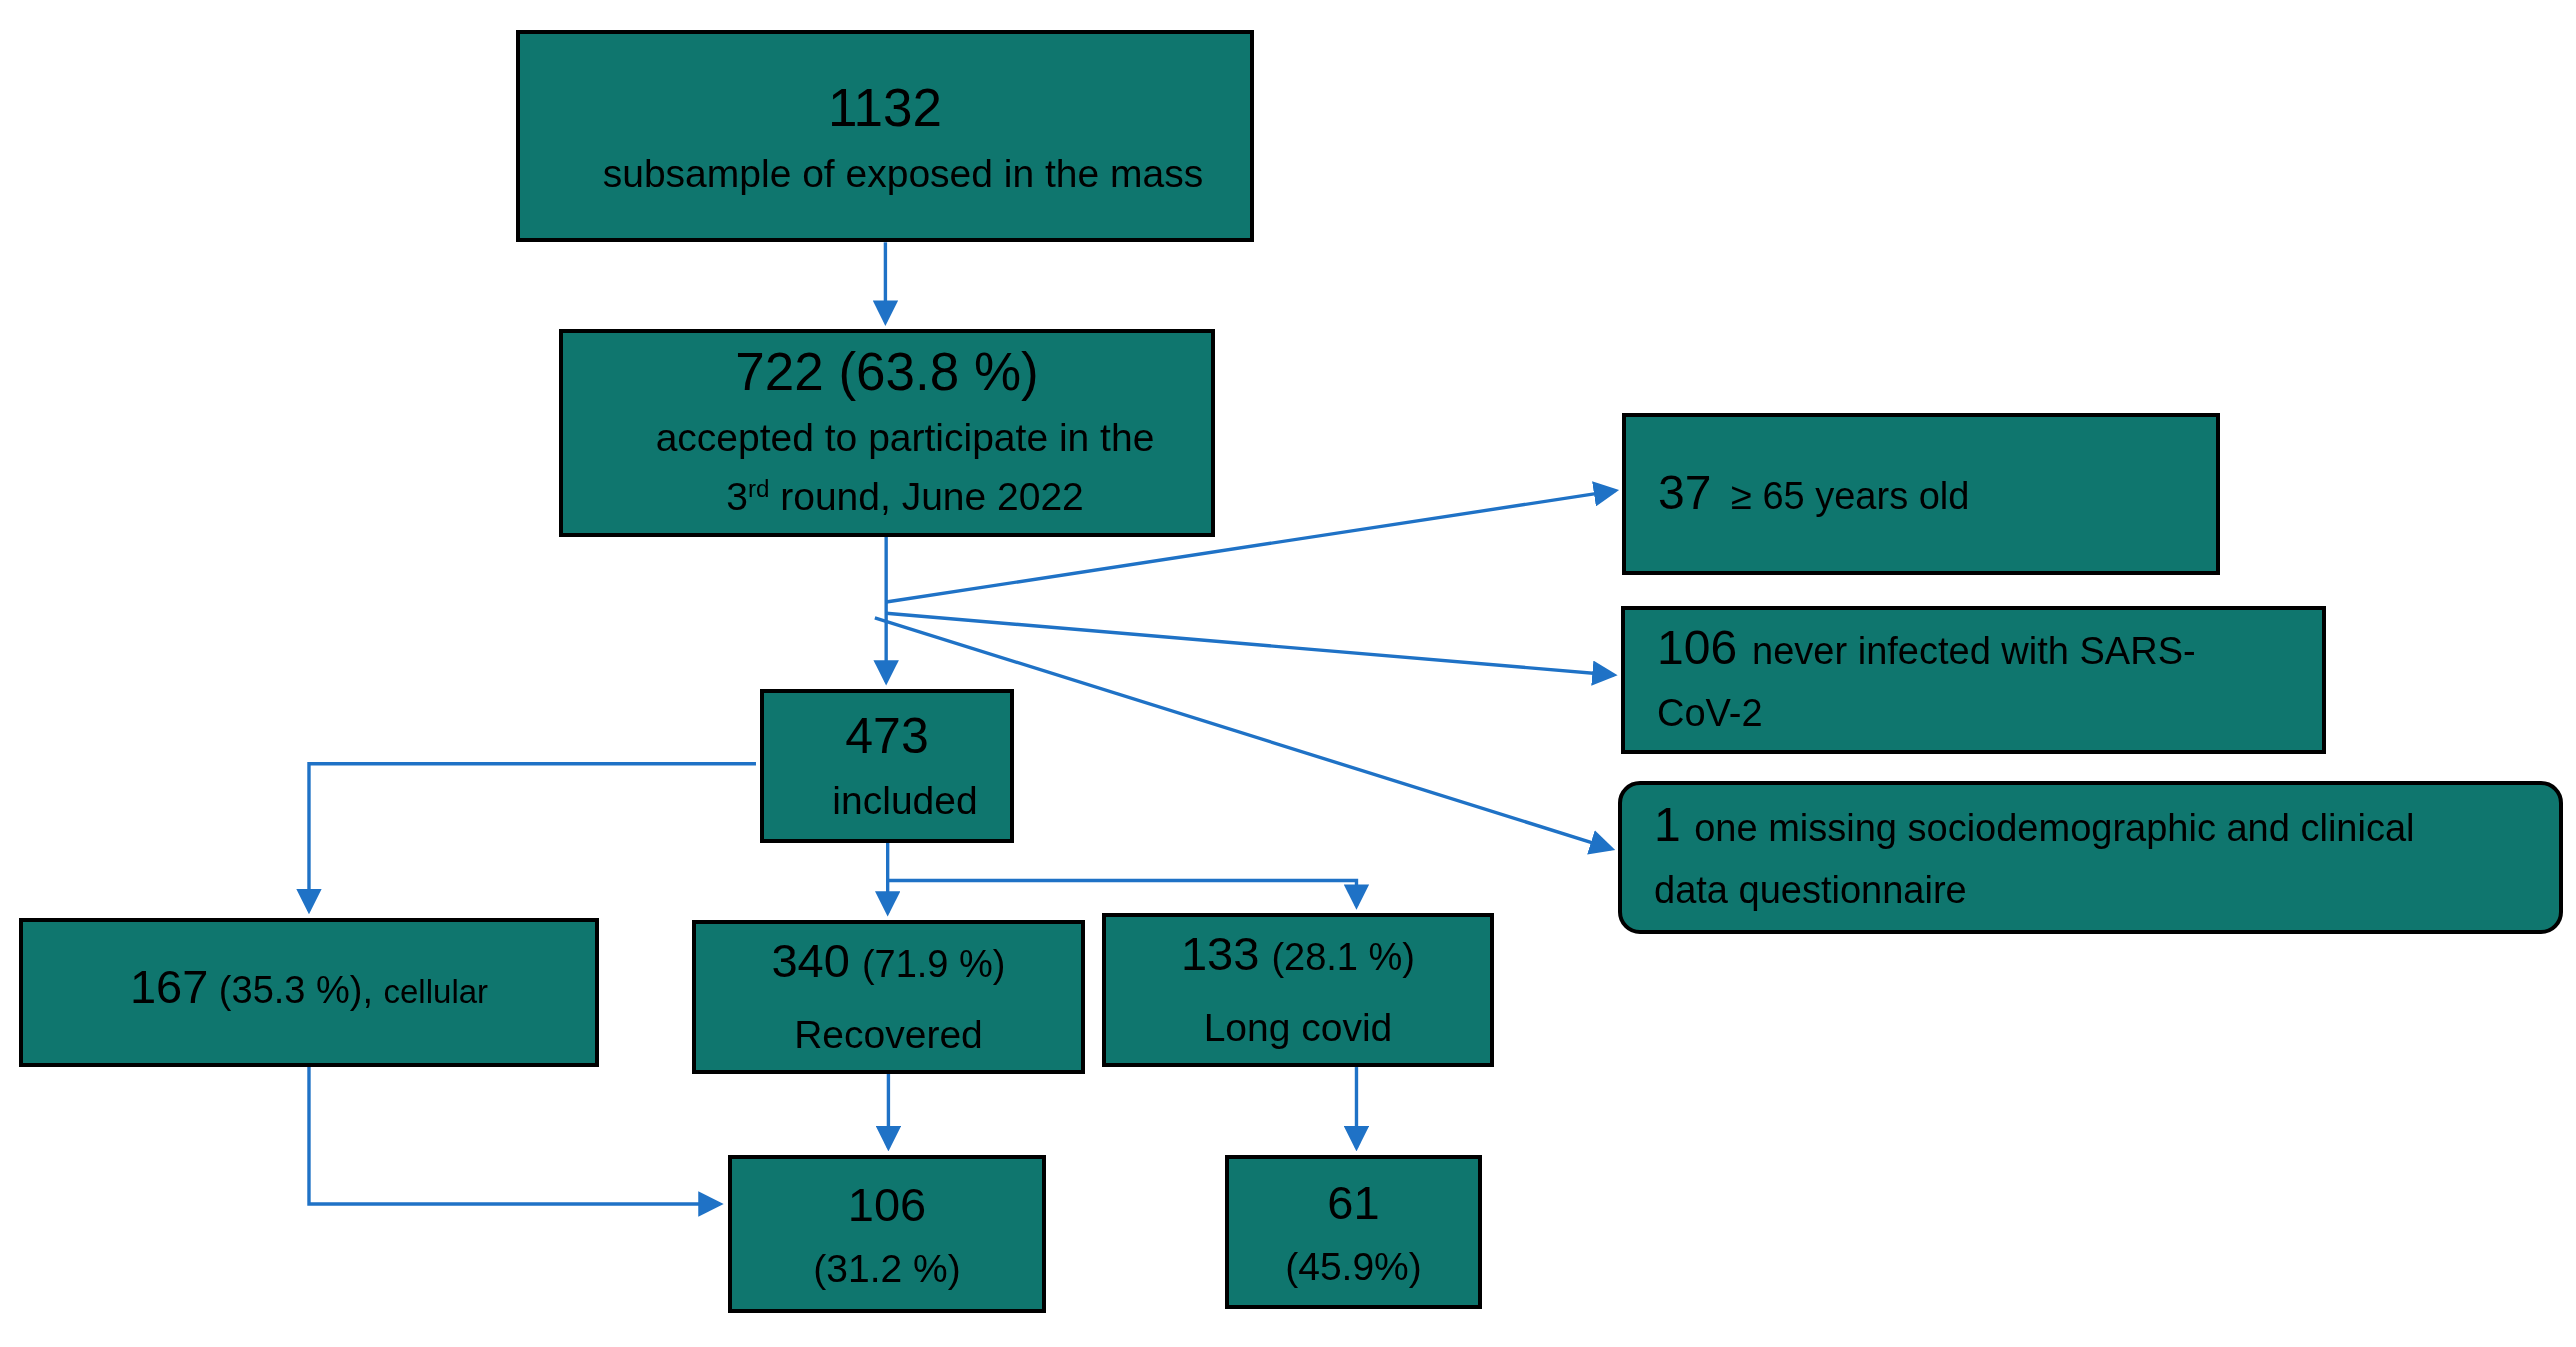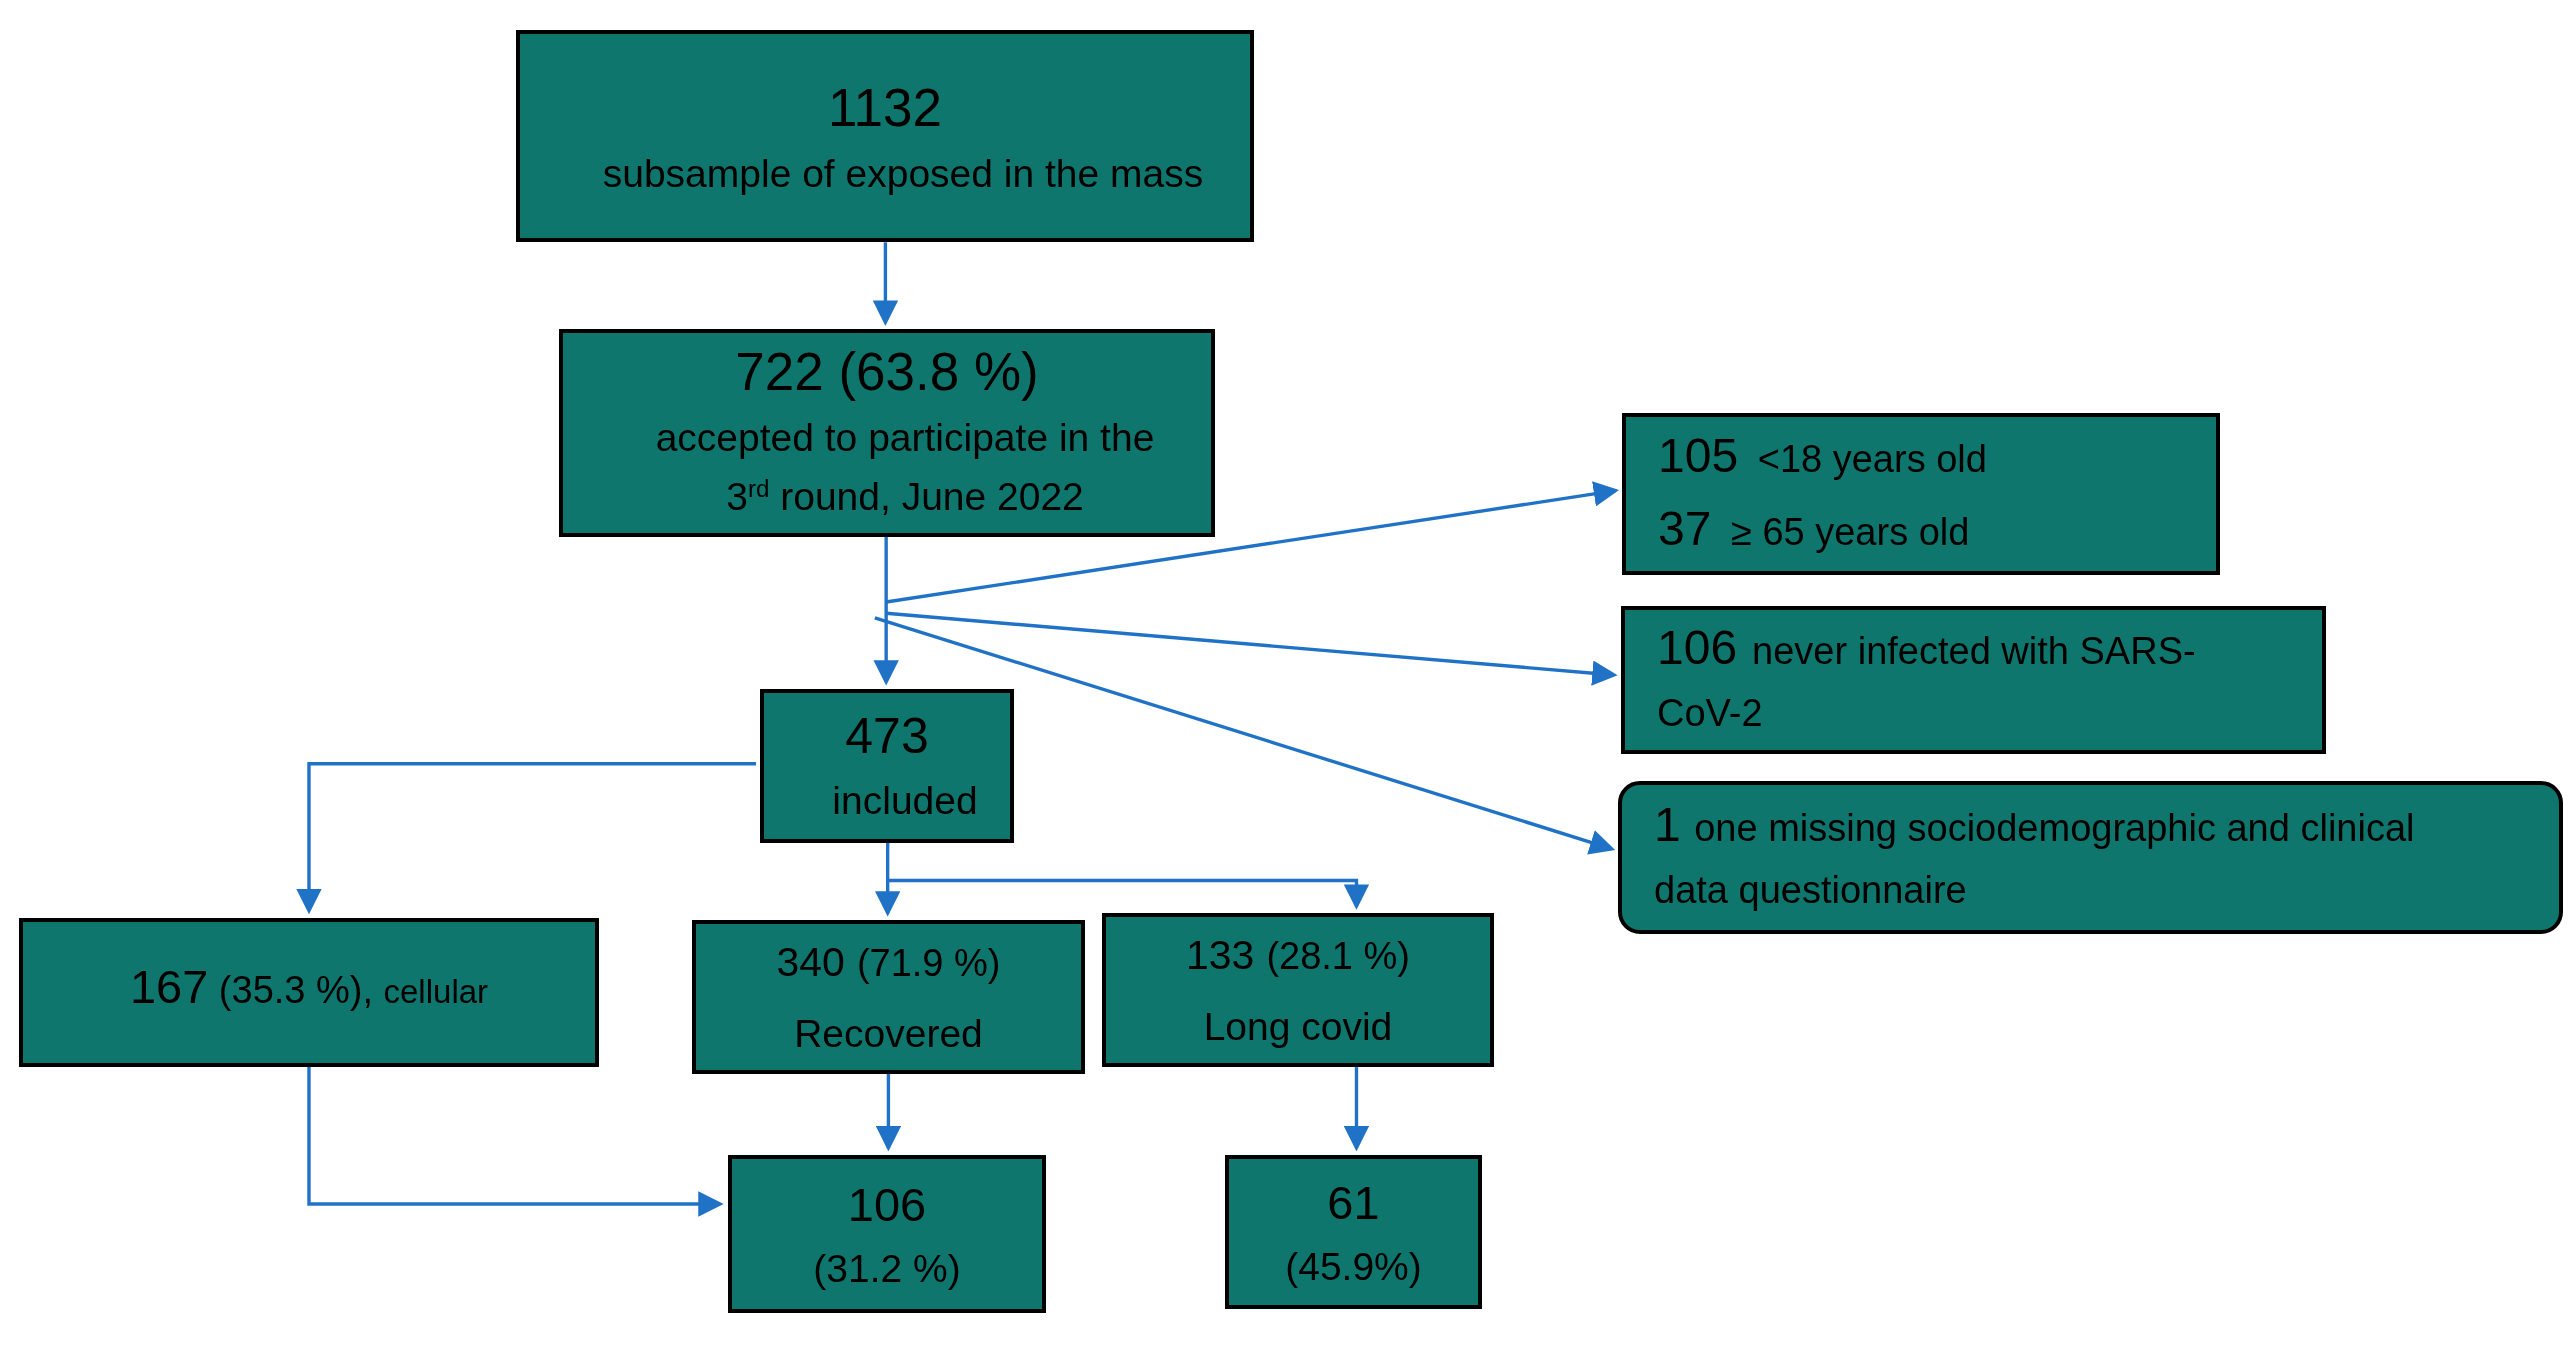--- a/index.html
+++ b/index.html
@@ -61,21 +61,21 @@
   .lh92  { line-height: 69px; }
   .lh84  { line-height: 63px; }
   .lh82  { line-height: 62px; }
   .lh80  { line-height: 60px; }
   .lh78  { line-height: 59px; }
   .xnum { font-size: 48px; margin-right: 19.6px; }
   .cis-num  { font-size: 47px; margin-right: 10.5px; }
   .cis-pct  { font-size: 38px; margin-right: 10.5px; }
   .cis-rest { font-size: 33px; }
   .cis-l2   { font-size: 35px; line-height: 60px; }
-  .split-num { font-size: 41px; margin-right: 12px; }
+  .split-num { font-size: 47px; margin-right: 12px; }
   .split-pct { font-size: 38px; }
   .split-lab { font-size: 39px; }
   sup {
     font-size: 0.62em;
     position: relative;
     top: -0.5em;
     vertical-align: baseline;
   }
 </style>
 </head>
@@ -112,21 +112,20 @@
     <div class="ln t52 lh78">accepted to participate in the</div>
     <div class="ln t52 lh78"><span>3</span><sup>rd</sup><span> round, June 2022</span></div>
   </div>
 
   <div class="box" style="left:760px; top:689px; width:254px; height:154px;">
     <div class="ln n66">473</div>
     <div class="ln t52 lh78">included</div>
   </div>
 
   <div class="box left" style="left:1622px; top:413px; width:598px; height:162px;">
-    <div class="ln t50 lh92"><span class="xnum">105</span><span>&lt;18 years old</span></div>
     <div class="ln t50 lh92"><span class="xnum">37</span><span>≥ 65 years old</span></div>
   </div>
 
   <div class="box left" style="left:1621px; top:606px; width:705px; height:148px;">
     <div class="ln t50 lh82"><span class="xnum" style="margin-right:15px;">106</span><span>never infected with SARS-</span></div>
     <div class="ln t50 lh82">CoV-2</div>
   </div>
 
   <div class="box left" style="left:1618px; top:781px; width:945px; height:153px;border-radius:22px;">
     <div class="ln t50 lh82"><span class="xnum" style="margin-right:13.5px;">1</span><span>one missing sociodemographic and clinical</span></div>

